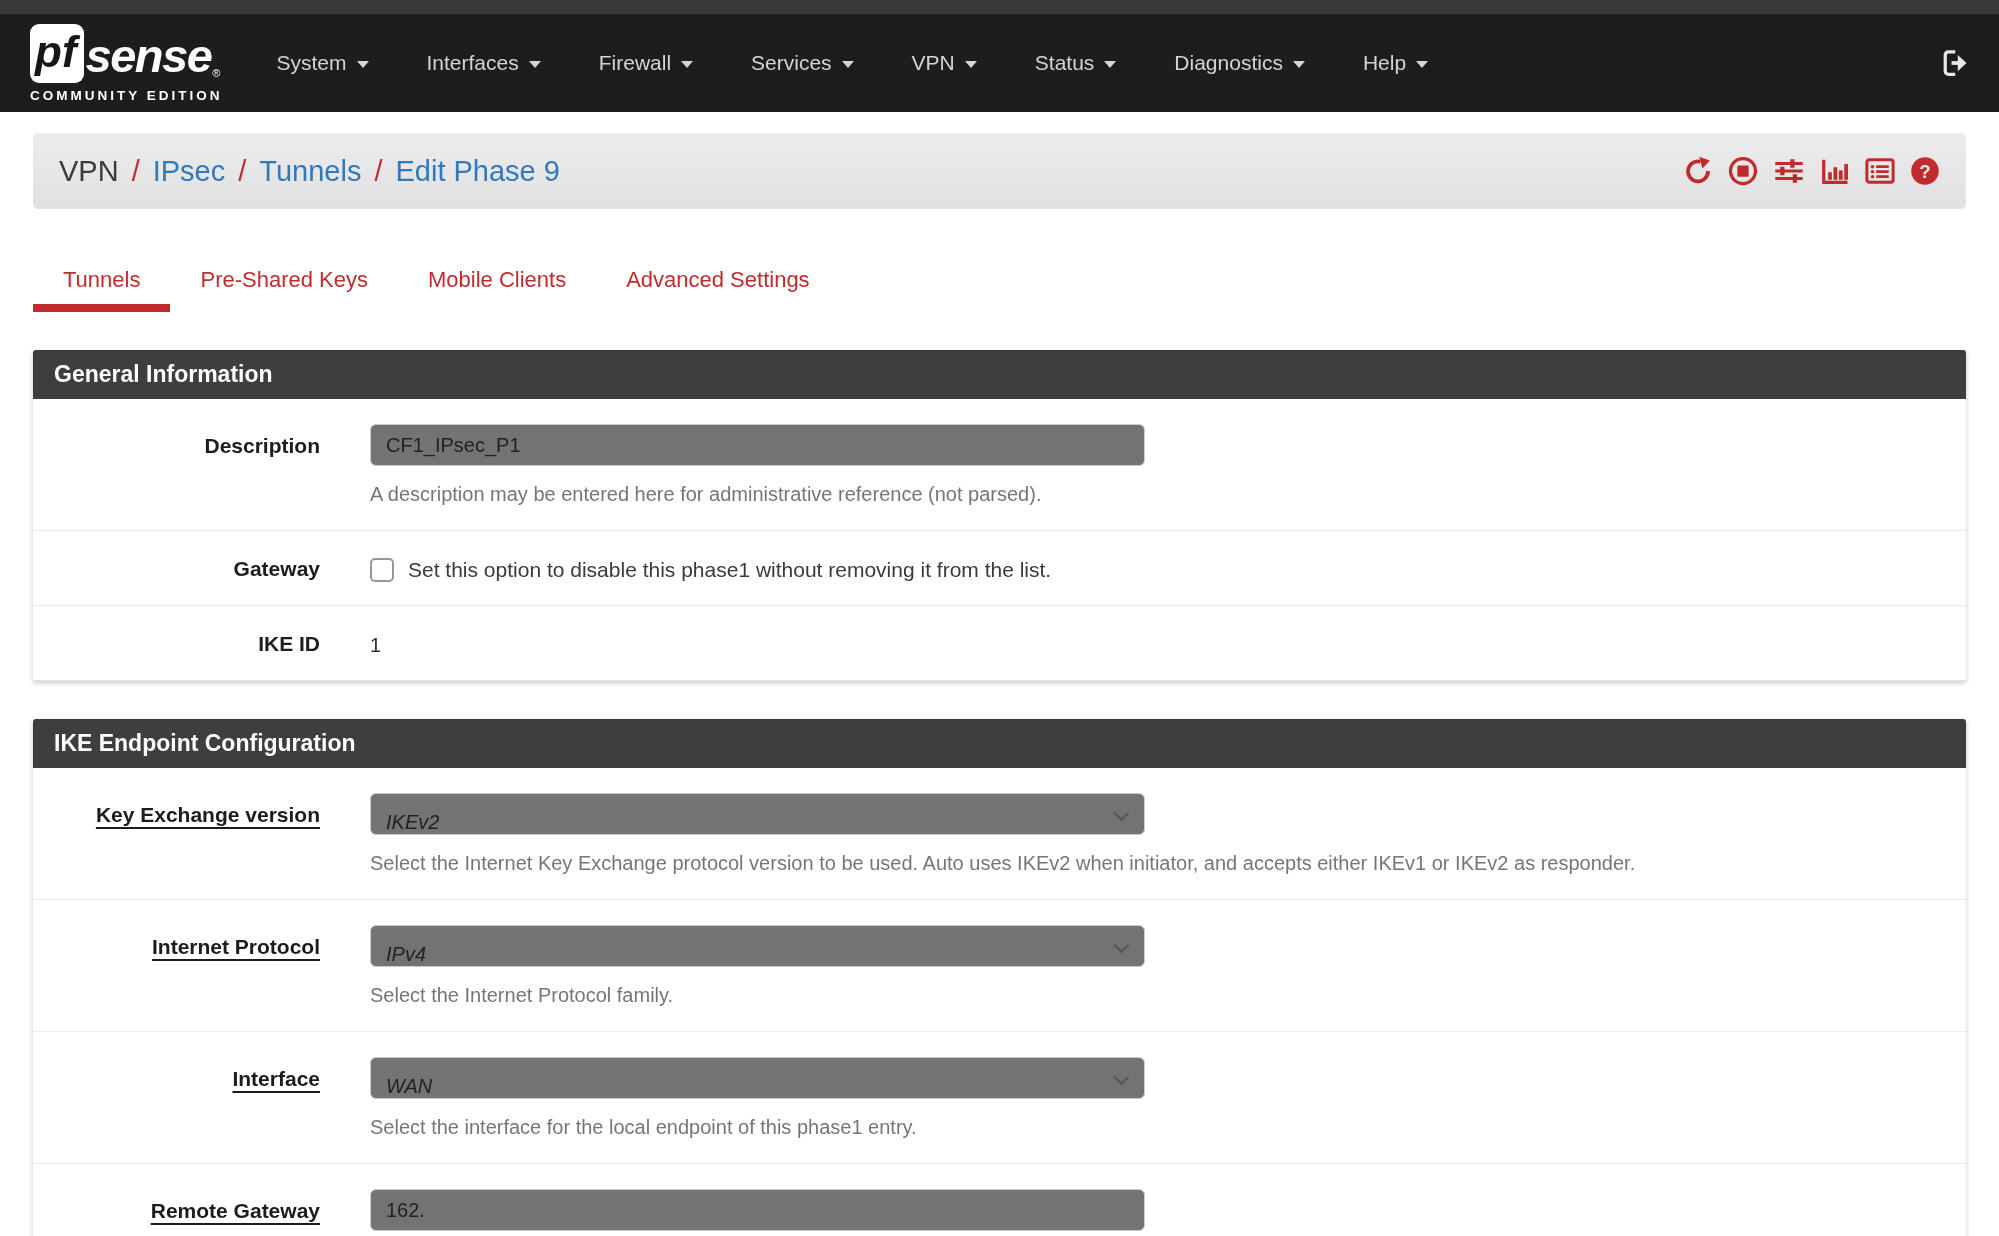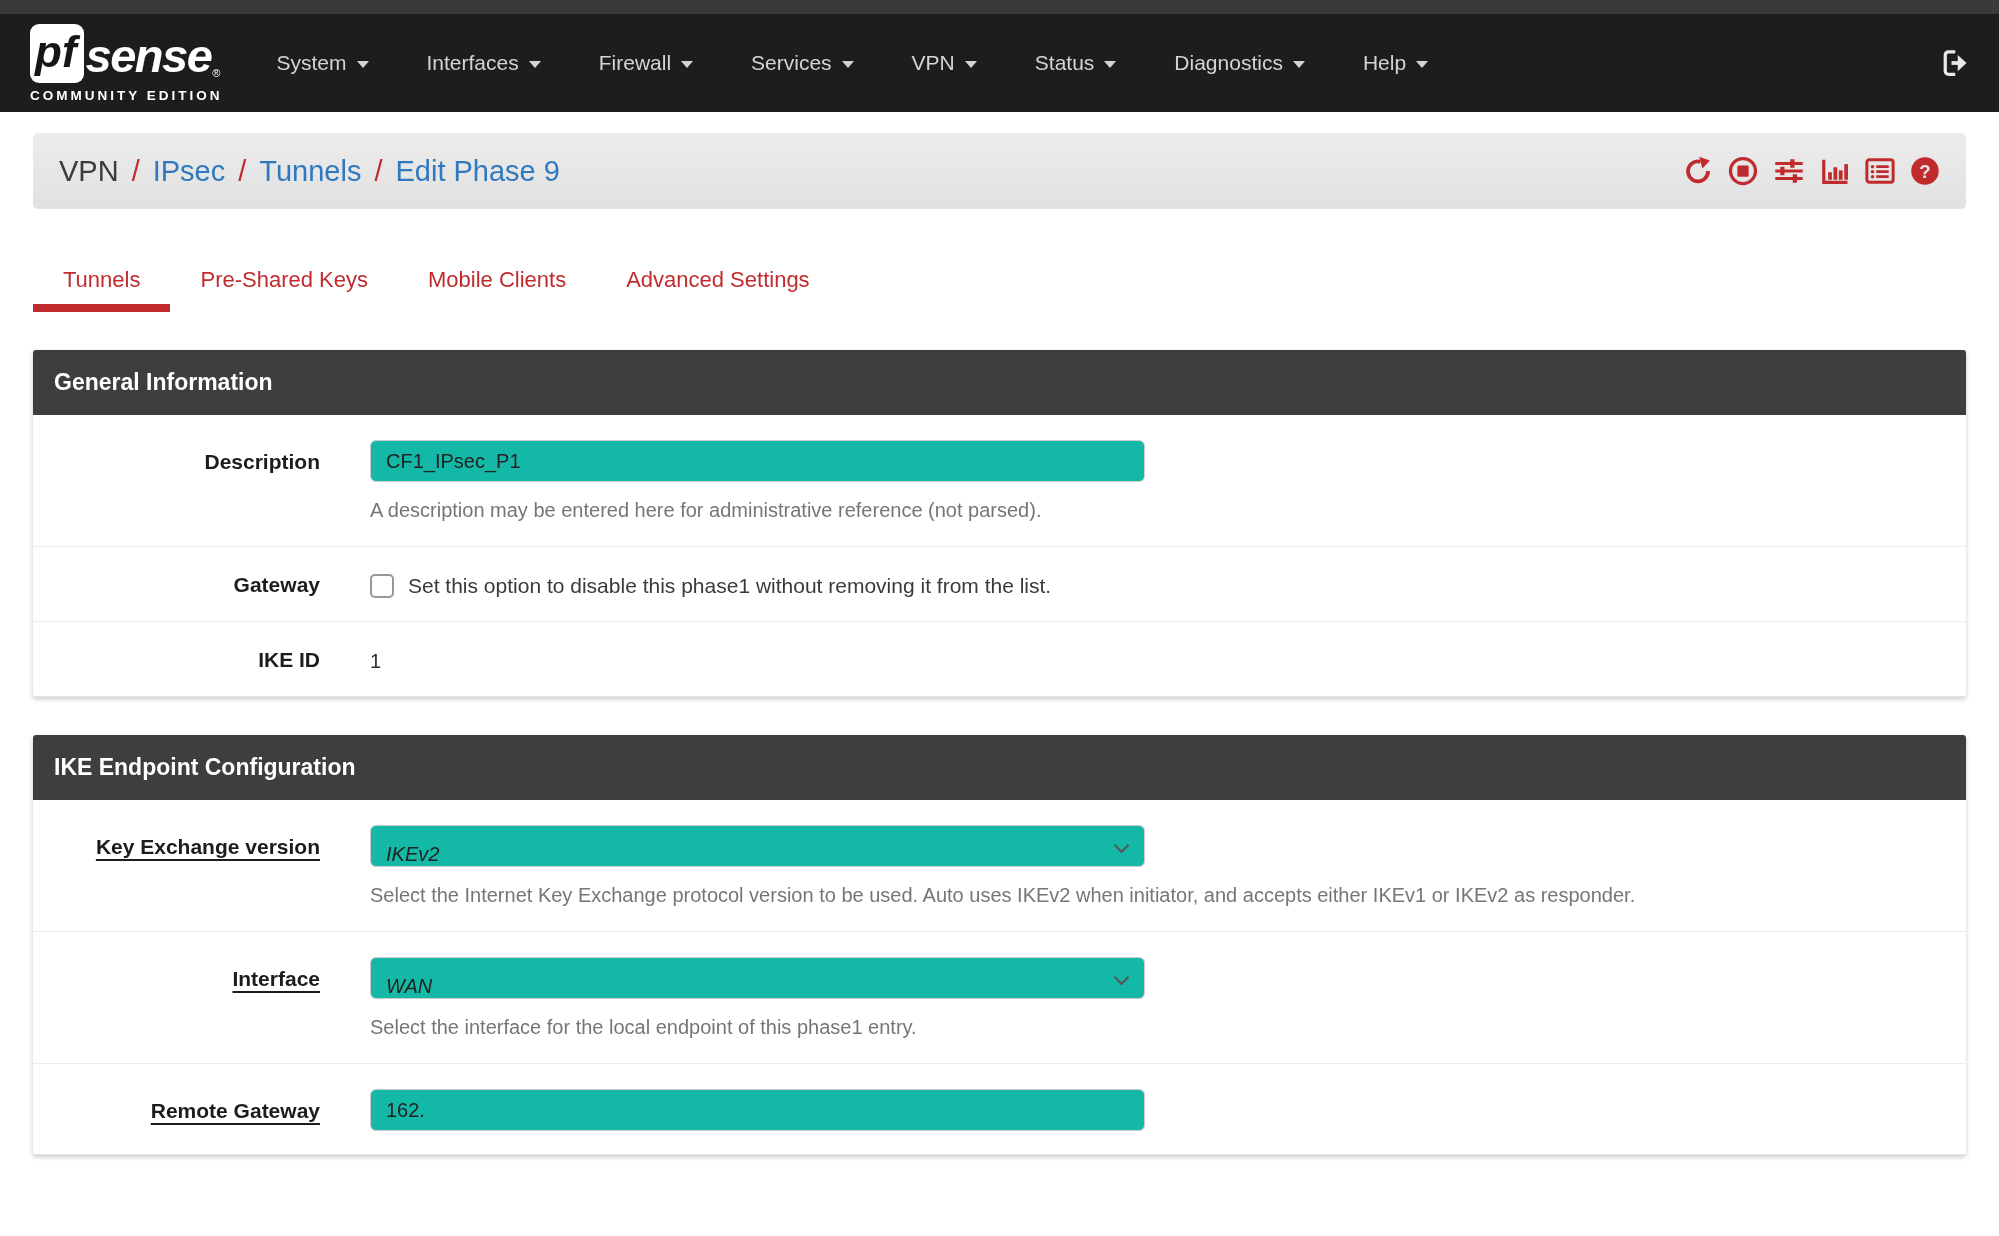--- a/index.html
+++ b/index.html
@@ -47,37 +47,37 @@
 
   
   .tabs { margin: 42px 33px 0; display:flex; }
   .tab { padding: 16px 30px 19px; font-size: 22px; color: var(--red,#c02b2e); cursor:pointer; }
   .tab.active { border-bottom: 8px solid var(--red,#c02b2e); padding-bottom: 11px; }
 
   
   .panel { margin: 38px 33px 0; box-shadow: 0 2px 5px rgba(0,0,0,.22); border-radius: 3px; background:#fff; }
   .panel-header {
     background: var(--panelhdr,#3e3e3e); color:#fff; font-weight:bold; font-size:23px;
-    height: 65px; display:flex; align-items:center; padding: 0 21px;
+    height: 49px; display:flex; align-items:center; padding: 0 21px;
     border-radius: 3px 3px 0 0;
     margin-top: 36px;
   }
   .form-row { display:flex; padding: 25px 0 23px; border-bottom: 1px solid #ececec; }
   .form-row:last-child { border-bottom: 1px solid #e4e4e4; }
   .row-label {
     width: 287px; flex-shrink:0; text-align:right;
     font-weight:bold; font-size:21px; color:#1c1c1c; line-height:26px;
   }
   .row-label.align-input { padding-top: 9px; }
   .row-label.u span { text-decoration: underline; text-underline-offset: 5px; text-decoration-thickness: 2px; }
   .row-content { margin-left: 50px; flex: 1; }
   .text-input, .fake-select {
     width: 775px; height: 42px;
     border: 1px solid #cdcdcd; border-radius: 6px;
-    font-size: 20px; color: #222; background: #14b8a6;
+    font-size: 20px; color: #222; background: #737373;
     padding: 0 15px; font-family: "Liberation Sans", sans-serif;
   }
   .fake-select { display:flex; align-items:flex-end; position:relative; cursor:pointer;font-style:italic; }
   .fake-select .chev {
     position:absolute; right:17px; top:14px;
     width:11px; height:11px;
     border-right:2px solid #555; border-bottom:2px solid #555;
     transform: rotate(45deg);
   }
   .help { margin-top: 15px; font-size: 20px; color: #767676; line-height: 26px; display:flex; align-items:center; }
@@ -254,20 +254,32 @@
       <div class="row-content">
         <div class="fake-select">
           <span>IKEv2</span>
           <span class="chev"></span>
         </div>
         <div class="help">Select the Internet Key Exchange protocol version to be used. Auto uses IKEv2 when initiator, and accepts either IKEv1 or IKEv2 as responder.</div>
       </div>
     </div>
     <div class="form-row">
       <div class="row-label align-input u">
+        <span>Internet Protocol</span>
+      </div>
+      <div class="row-content">
+        <div class="fake-select">
+          <span>IPv4</span>
+          <span class="chev"></span>
+        </div>
+        <div class="help">Select the Internet Protocol family.</div>
+      </div>
+    </div>
+    <div class="form-row">
+      <div class="row-label align-input u">
         <span>Interface</span>
       </div>
       <div class="row-content">
         <div class="fake-select">
           <span>WAN</span>
           <span class="chev"></span>
         </div>
         <div class="help">Select the interface for the local endpoint of this phase1 entry.</div>
       </div>
     </div>

